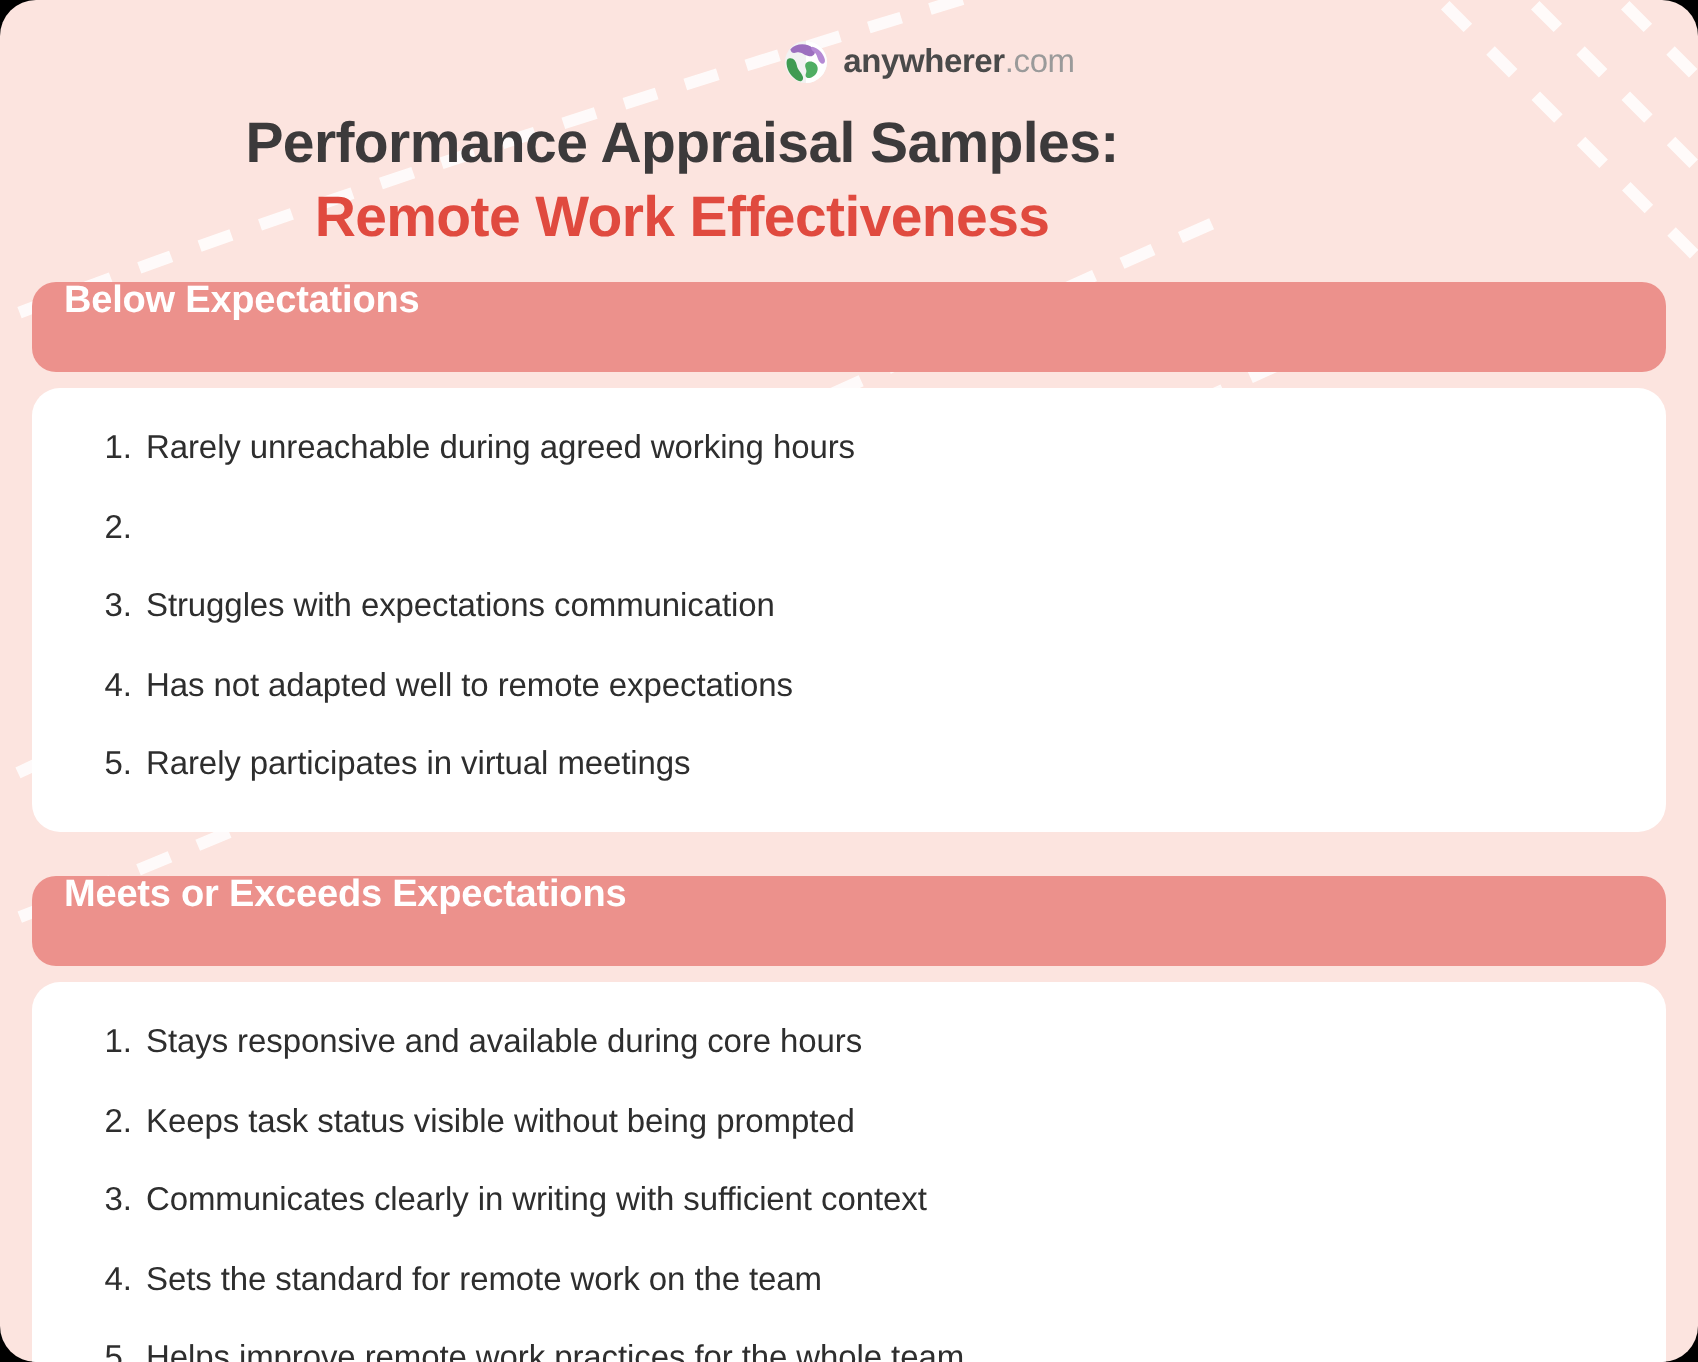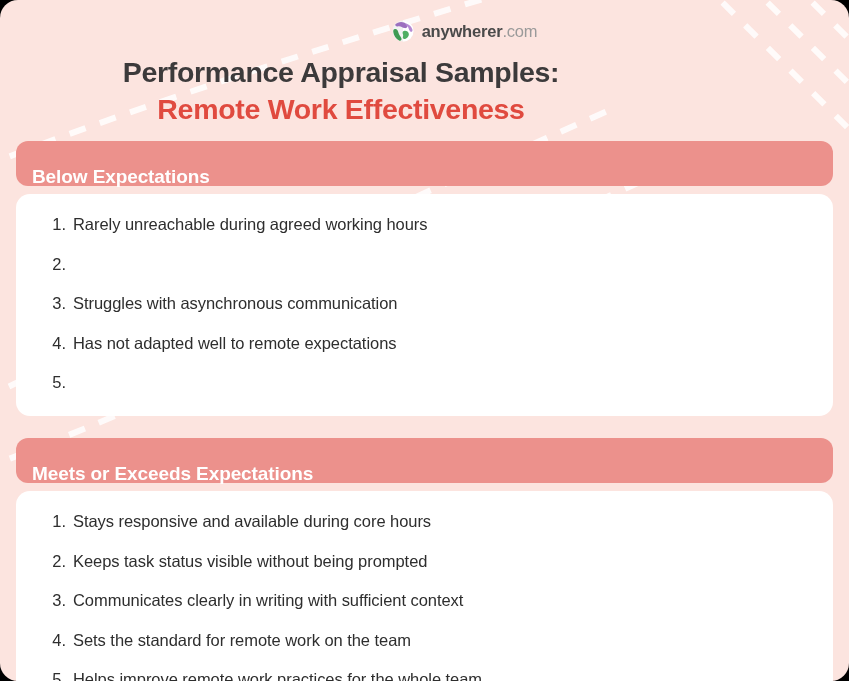--- a/index.html
+++ b/index.html
@@ -101,22 +101,22 @@
     width: 817px;
   }
   .section + .section {
     margin-top: 22px;
   }
   .section-header {
     height: 45px;
     border-radius: 12px;
     background: #EC918C;
     display: flex;
-    align-items: flex-end;
-    padding: 12px 0 0 16px;
+    align-items: flex-start;
+    padding: 0 0 0 16px;
     box-sizing: border-box;
   }
   .section-header-label {
     color: #FFFFFF;
     font-size: 19px;
     font-weight: 700;
     letter-spacing: -0.1px;
     line-height: 1;
   }
   .section-card {
@@ -201,28 +201,29 @@
         <ul class="item-list">
           <li class="item-row">
             <span class="item-num">1.</span>
             <span class="item-text">Rarely unreachable during agreed working hours</span>
           </li>
           <li class="item-row">
             <span class="item-num">2.</span>
           </li>
           <li class="item-row">
             <span class="item-num">3.</span>
-            <span class="item-text">Struggles with asynchronous communication</span>
+            <span class="item-text">Struggles with expectations communication</span>
           </li>
           <li class="item-row">
             <span class="item-num">4.</span>
             <span class="item-text">Has not adapted well to remote expectations</span>
           </li>
           <li class="item-row">
             <span class="item-num">5.</span>
+            <span class="item-text">Rarely participates in virtual meetings</span>
           </li>
         </ul>
       </div>
     </div>
 
     <div class="section">
       <div class="section-header">
         <span class="section-header-label">Meets or Exceeds Expectations</span>
       </div>
       <div class="section-card">

